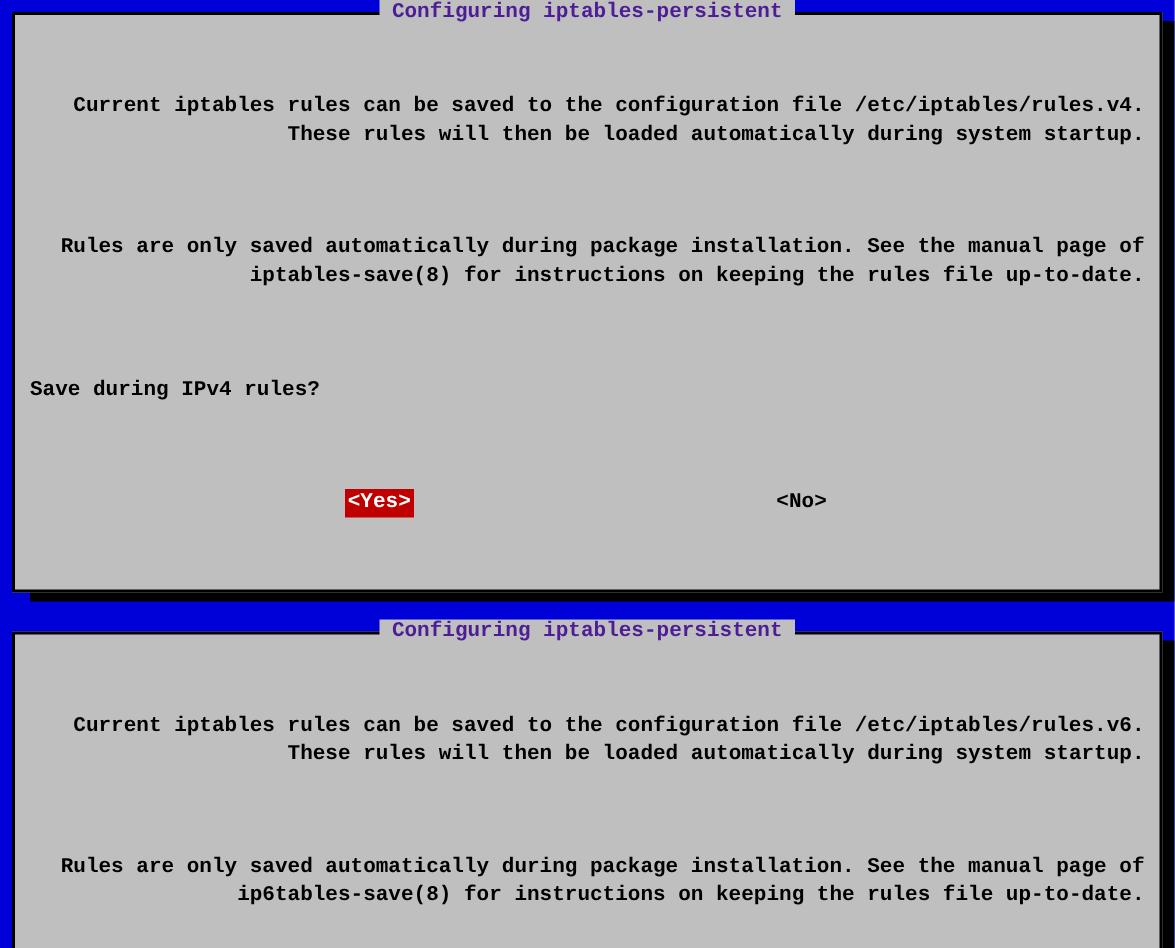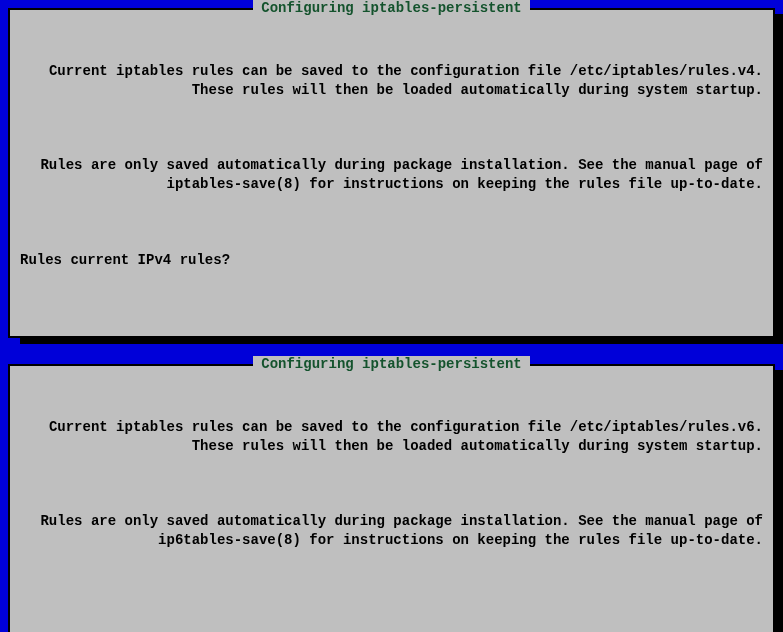--- a/index.html
+++ b/index.html
@@ -39,21 +39,21 @@
     .dialog-title-wrap {
       position: absolute;
       top: -10px;
       left: 0;
       right: 0;
       text-align: center;
     }
     .dialog-title {
       display: inline-block;
       background: #bfbfbf;
-      color: #14532d;
+      color: #4c1d95;
       padding: 0 8px;
       font-weight: bold;
     }
     .dialog-content {
       color: #000000;
       white-space: pre-wrap;
       line-height: 1.35;
       padding-top: 8px;
     }
     .dialog-paragraph {
@@ -90,21 +90,25 @@
 <div class="dialog-container">
   <div class="dialog-wrapper">
     <div class="dialog-shadow"></div>
     <div class="dialog-box">
       <div class="dialog-title-wrap">
         <span class="dialog-title">Configuring iptables-persistent</span>
       </div>
       <div class="dialog-content">
         <div class="dialog-paragraph">Current iptables rules can be saved to the configuration file /etc/iptables/rules.v4. These rules will then be loaded automatically during system startup.</div>
         <div class="dialog-paragraph">Rules are only saved automatically during package installation. See the manual page of iptables-save(8) for instructions on keeping the rules file up-to-date.</div>
-        <div class="dialog-question">Rules current IPv4 rules?</div>
+        <div class="dialog-question">Save during IPv4 rules?</div>
+        <div class="button-row">
+          <span class="btn btn-selected">&lt;Yes&gt;</span>
+          <span class="btn btn-unselected">&lt;No&gt;</span>
+        </div>
       </div>
     </div>
   </div>
 </div>
 
 <div class="dialog-container">
   <div class="dialog-wrapper">
     <div class="dialog-shadow"></div>
     <div class="dialog-box">
       <div class="dialog-title-wrap">

